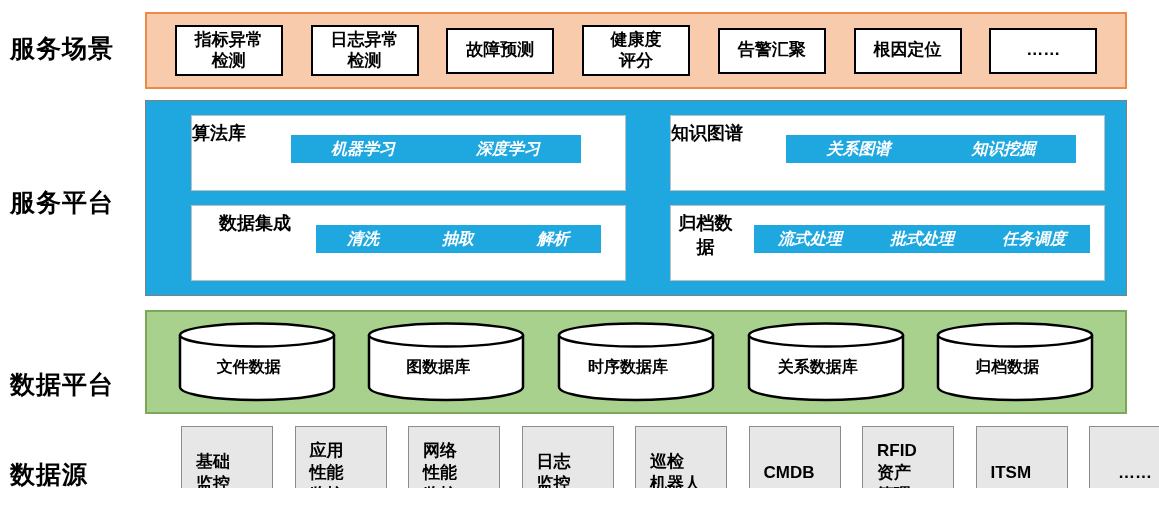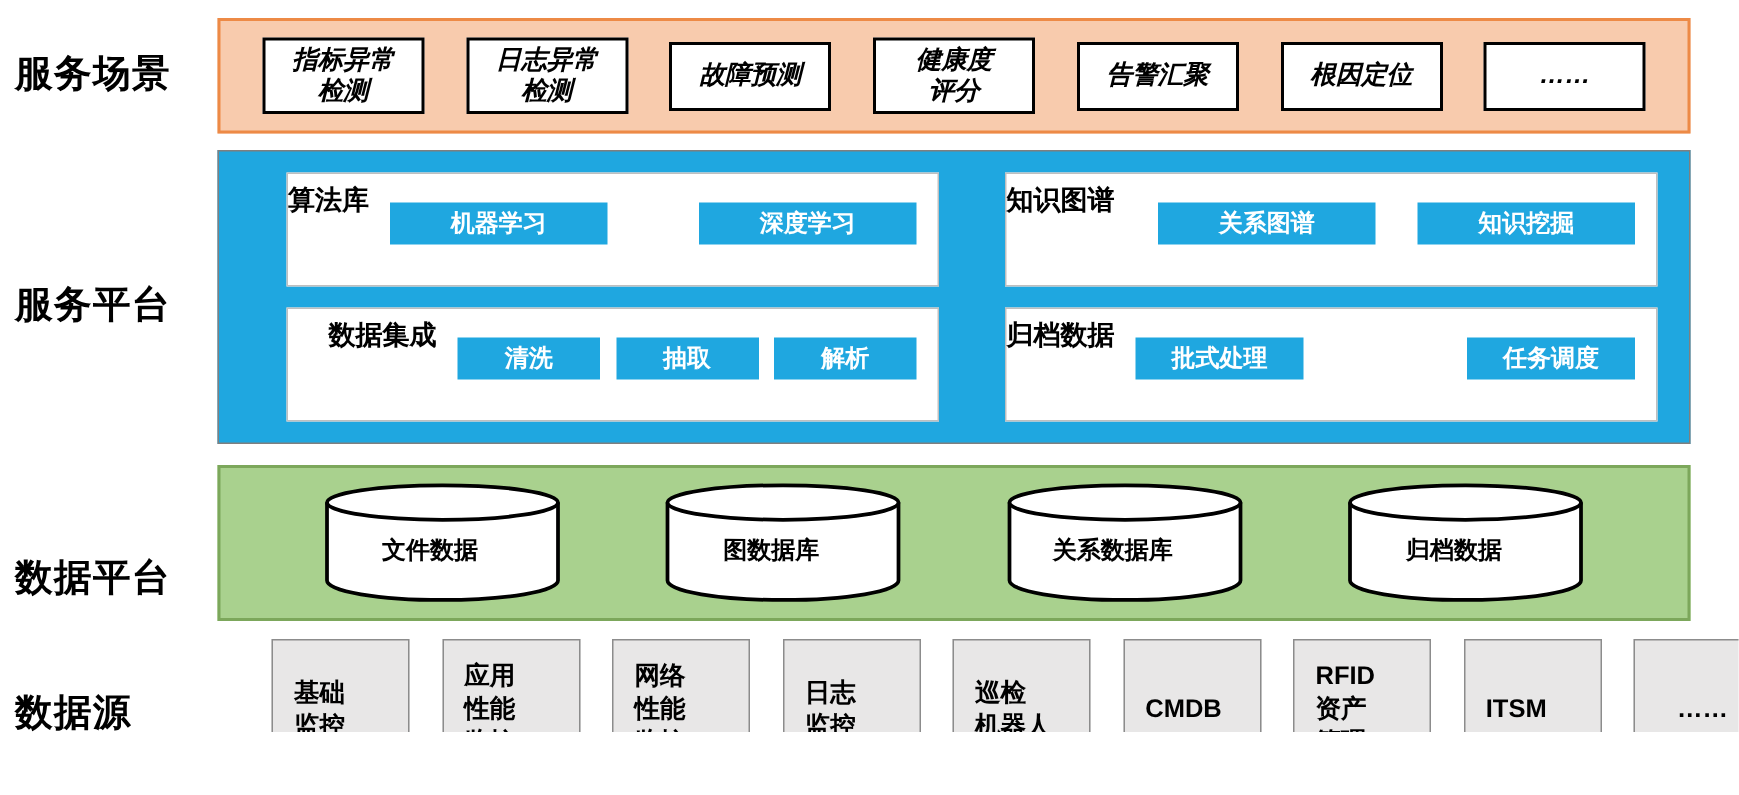--- a/index.html
+++ b/index.html
@@ -35,21 +35,21 @@
     color:#000;
     letter-spacing:1px;
     white-space:nowrap;
   }
   
   .band{position:absolute;left:145px;width:982px;}
   .band-scenarios{
     top:12px;height:77px;
     background:var(--scenario-band-fill);
     border:2px solid var(--scenario-band-border);
-    display:flex;align-items:center;justify-content:space-evenly;font-style:italic;
+    display:flex;align-items:center;justify-content:space-evenly;
   }
   .scenario-box{
     width:108px;min-height:46px;
     background:#fff;
     border:2px solid var(--box-border);
     display:flex;align-items:center;justify-content:center;
     text-align:center;
     font-size:17px;font-weight:bold;color:#000;
     line-height:1.2;white-space:pre-line;
     padding:3px 2px;
@@ -71,22 +71,23 @@
   .panel-tr{left:524px;top:14px;gap:15px;}
   .panel-bl{left:45px;top:104px;padding-left:27px;}
   .panel-br{left:524px;top:104px;}
   .panel-title{
     text-align:center;
     font-size:18px;font-weight:bold;color:#000;
     margin-top:5px;
   }
   .panel-buttons{
     flex:1;
-    display:flex;align-items:center;justify-content:space-between;
+    display:flex;align-items:center;justify-content:center;
     padding:0 14px 8px 14px;
+    font-style:italic;
   }
   .chip{
     background:var(--chip-fill);
     color:#fff;
     font-size:16px;font-weight:bold;
     height:28px;
     display:flex;align-items:center;justify-content:center;
     white-space:nowrap;
   }
   .chip-w145{width:145px;}
@@ -174,20 +175,21 @@
       <div class="panel-buttons">
         <div class="chip chip-w95">清洗</div>
         <div class="chip chip-w95">抽取</div>
         <div class="chip chip-w95">解析</div>
       </div>
     </div>
 
     <div class="panel panel-br">
       <div class="panel-title">归档数据</div>
       <div class="panel-buttons">
+        <div class="chip chip-w112">流式处理</div>
         <div class="chip chip-w112">批式处理</div>
         <div class="chip chip-w112">任务调度</div>
       </div>
     </div>
 
   </div>
 
   <div class="band band-data">
 
     <div class="cylinder">
@@ -199,20 +201,27 @@
     </div>
 
     <div class="cylinder">
       <svg viewBox="0 0 160 82">
         <path d="M3,14 v52 a77,13 0 0 0 154,0 v-52" fill="#ffffff" stroke="#000" stroke-width="2.5"></path>
         <ellipse cx="80" cy="14" rx="77" ry="11.5" fill="#ffffff" stroke="#000" stroke-width="2.5"></ellipse>
       </svg>
       <div class="cyl-label">图数据库</div>
     </div>
 
+    <div class="cylinder">
+      <svg viewBox="0 0 160 82">
+        <path d="M3,14 v52 a77,13 0 0 0 154,0 v-52" fill="#ffffff" stroke="#000" stroke-width="2.5"></path>
+        <ellipse cx="80" cy="14" rx="77" ry="11.5" fill="#ffffff" stroke="#000" stroke-width="2.5"></ellipse>
+      </svg>
+      <div class="cyl-label">时序数据库</div>
+    </div>
 
     <div class="cylinder">
       <svg viewBox="0 0 160 82">
         <path d="M3,14 v52 a77,13 0 0 0 154,0 v-52" fill="#ffffff" stroke="#000" stroke-width="2.5"></path>
         <ellipse cx="80" cy="14" rx="77" ry="11.5" fill="#ffffff" stroke="#000" stroke-width="2.5"></ellipse>
       </svg>
       <div class="cyl-label">关系数据库</div>
     </div>
 
     <div class="cylinder">

